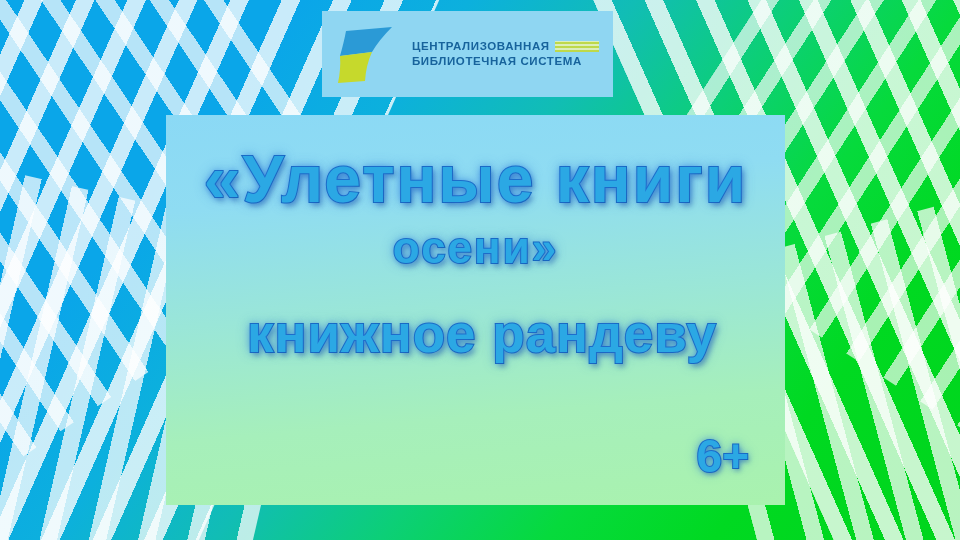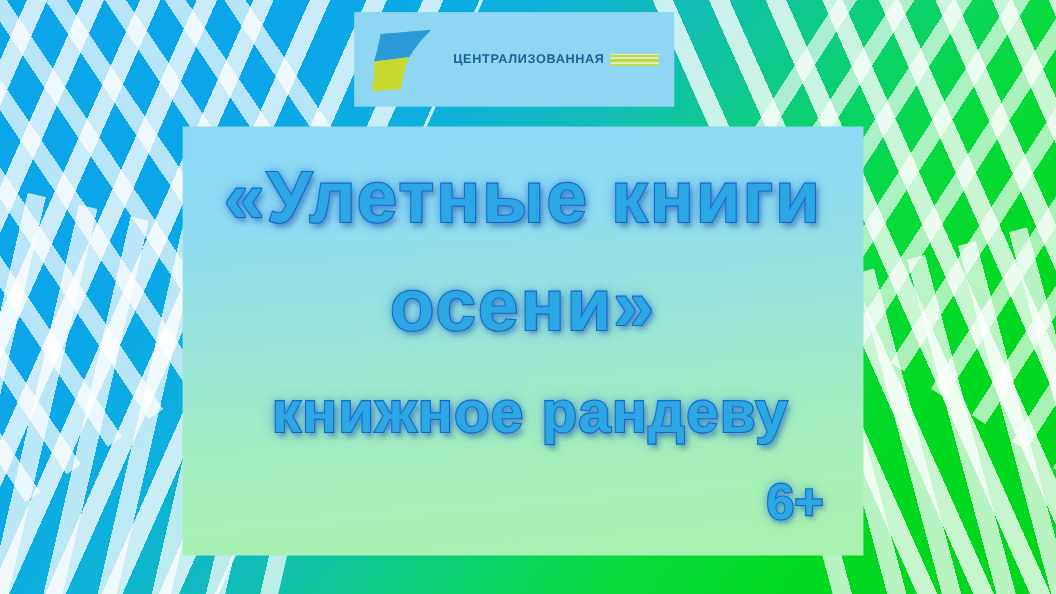--- a/index.html
+++ b/index.html
@@ -107,21 +107,21 @@
     color:#2ba8e4;
     white-space:nowrap;
     -webkit-text-stroke:2px #1668c0;
     paint-order:stroke fill;
     text-shadow:
       0 0 7px rgba(40,120,220,.72),
       0 0 14px rgba(40,120,220,.42),
       3px 4px 5px rgba(20,70,150,.38);
   }
   .line1{font-size:66px;letter-spacing:2px;margin-top:26px;}
-  .line2{font-size:66px;letter-spacing:2px;margin-top:22px;}
+  .line2{font-size:44px;letter-spacing:2px;margin-top:6px;}
   .line3{font-size:53px;letter-spacing:1px;margin-top:30px;padding-left:13px;}
   .age{
     position:absolute;right:36px;bottom:22px;
     font-family:"Liberation Sans",sans-serif;
     font-weight:bold;font-size:46px;color:#2ba8e4;
     -webkit-text-stroke:2px #1668c0;
     paint-order:stroke fill;
     text-shadow:
       0 0 7px rgba(40,120,220,.72),
       0 0 13px rgba(40,120,220,.40),
@@ -145,20 +145,21 @@
   <div class="logo-box">
     <svg class="logo-mark" viewBox="0 0 74 74">
       <path d="M14 14 L60 10 Q47 23 40 35 L8 39 Q12 25 14 14 Z" fill="#2b9ad6"></path>
       <path d="M8 39 L40 35 Q34 48 33 64 L6 66 Q9 52 8 39 Z" fill="#c6d92c"></path>
     </svg>
     <div class="logo-text">
       <span class="logo-line1">
         <span>ЦЕНТРАЛИЗОВАННАЯ</span>
         <span class="logo-swatch"></span>
       </span>
+      <span>БИБЛИОТЕЧНАЯ СИСТЕМА</span>
     </div>
   </div>
 
   <div class="panel">
     <div class="title-wrap">
       <div class="line line1">«Улетные книги</div>
       <div class="line line2">осени»</div>
       <div class="line line3">книжное рандеву</div>
     </div>
     <div class="age">6+</div>

